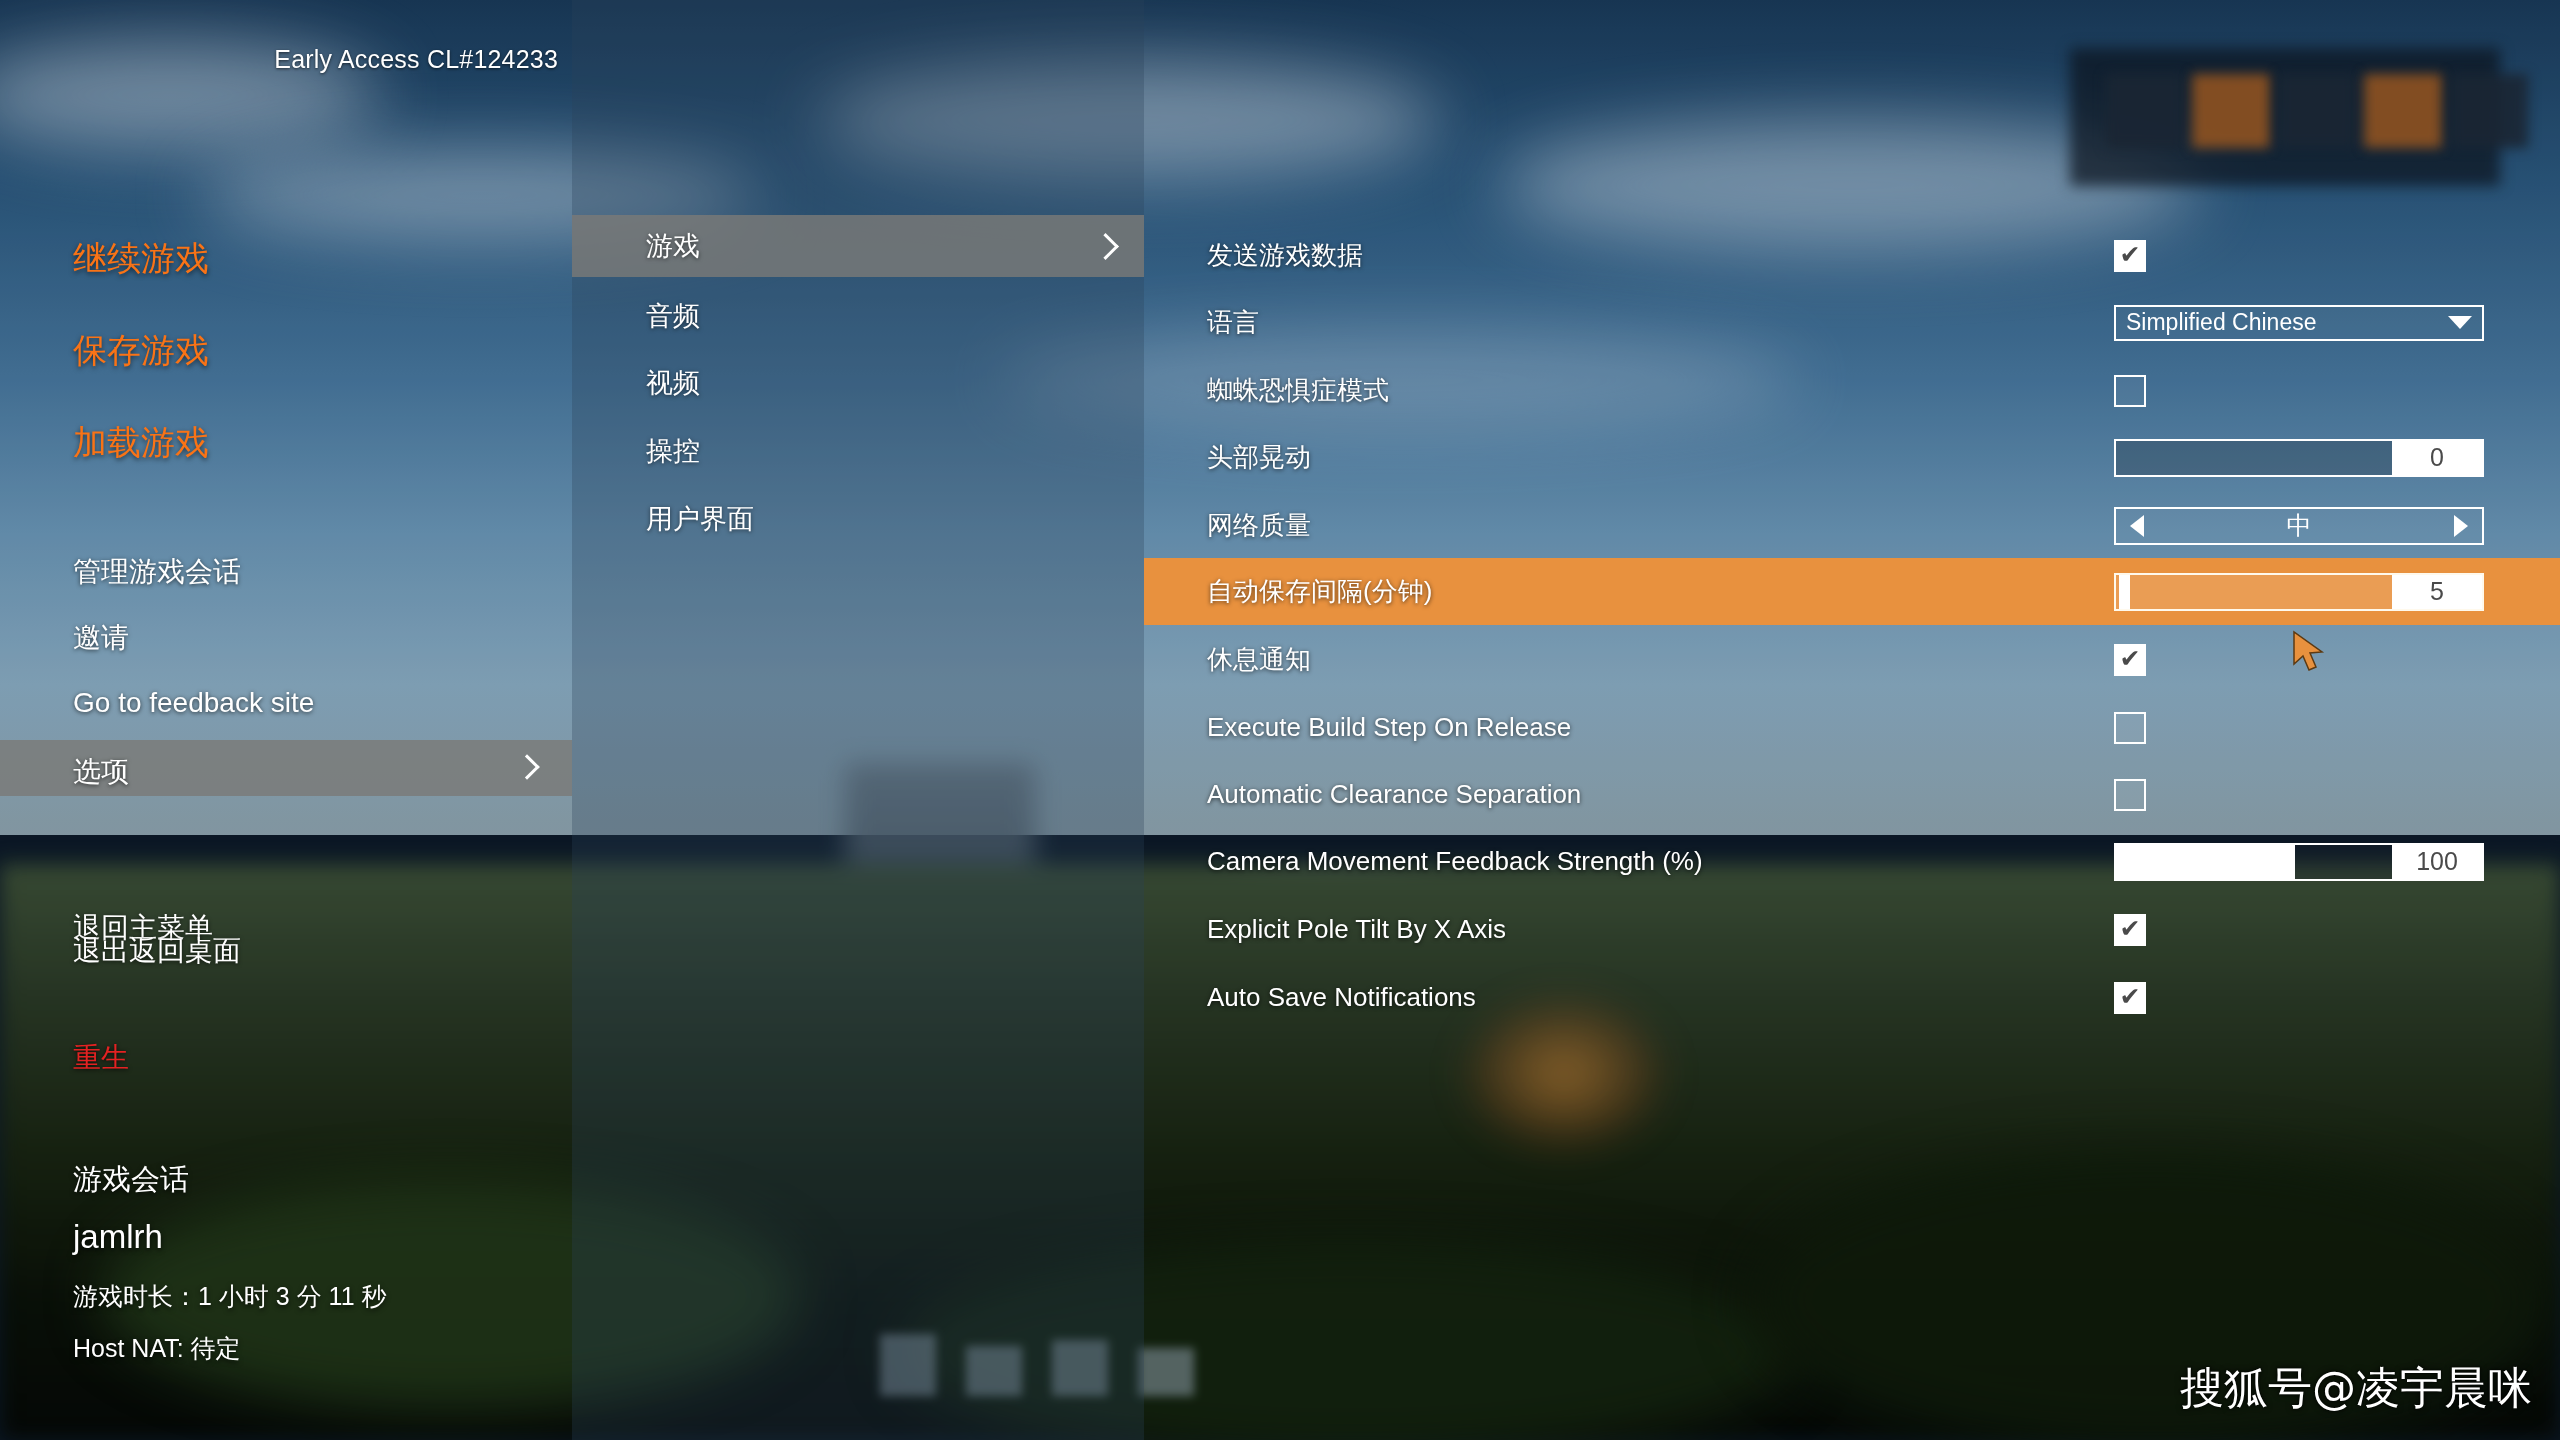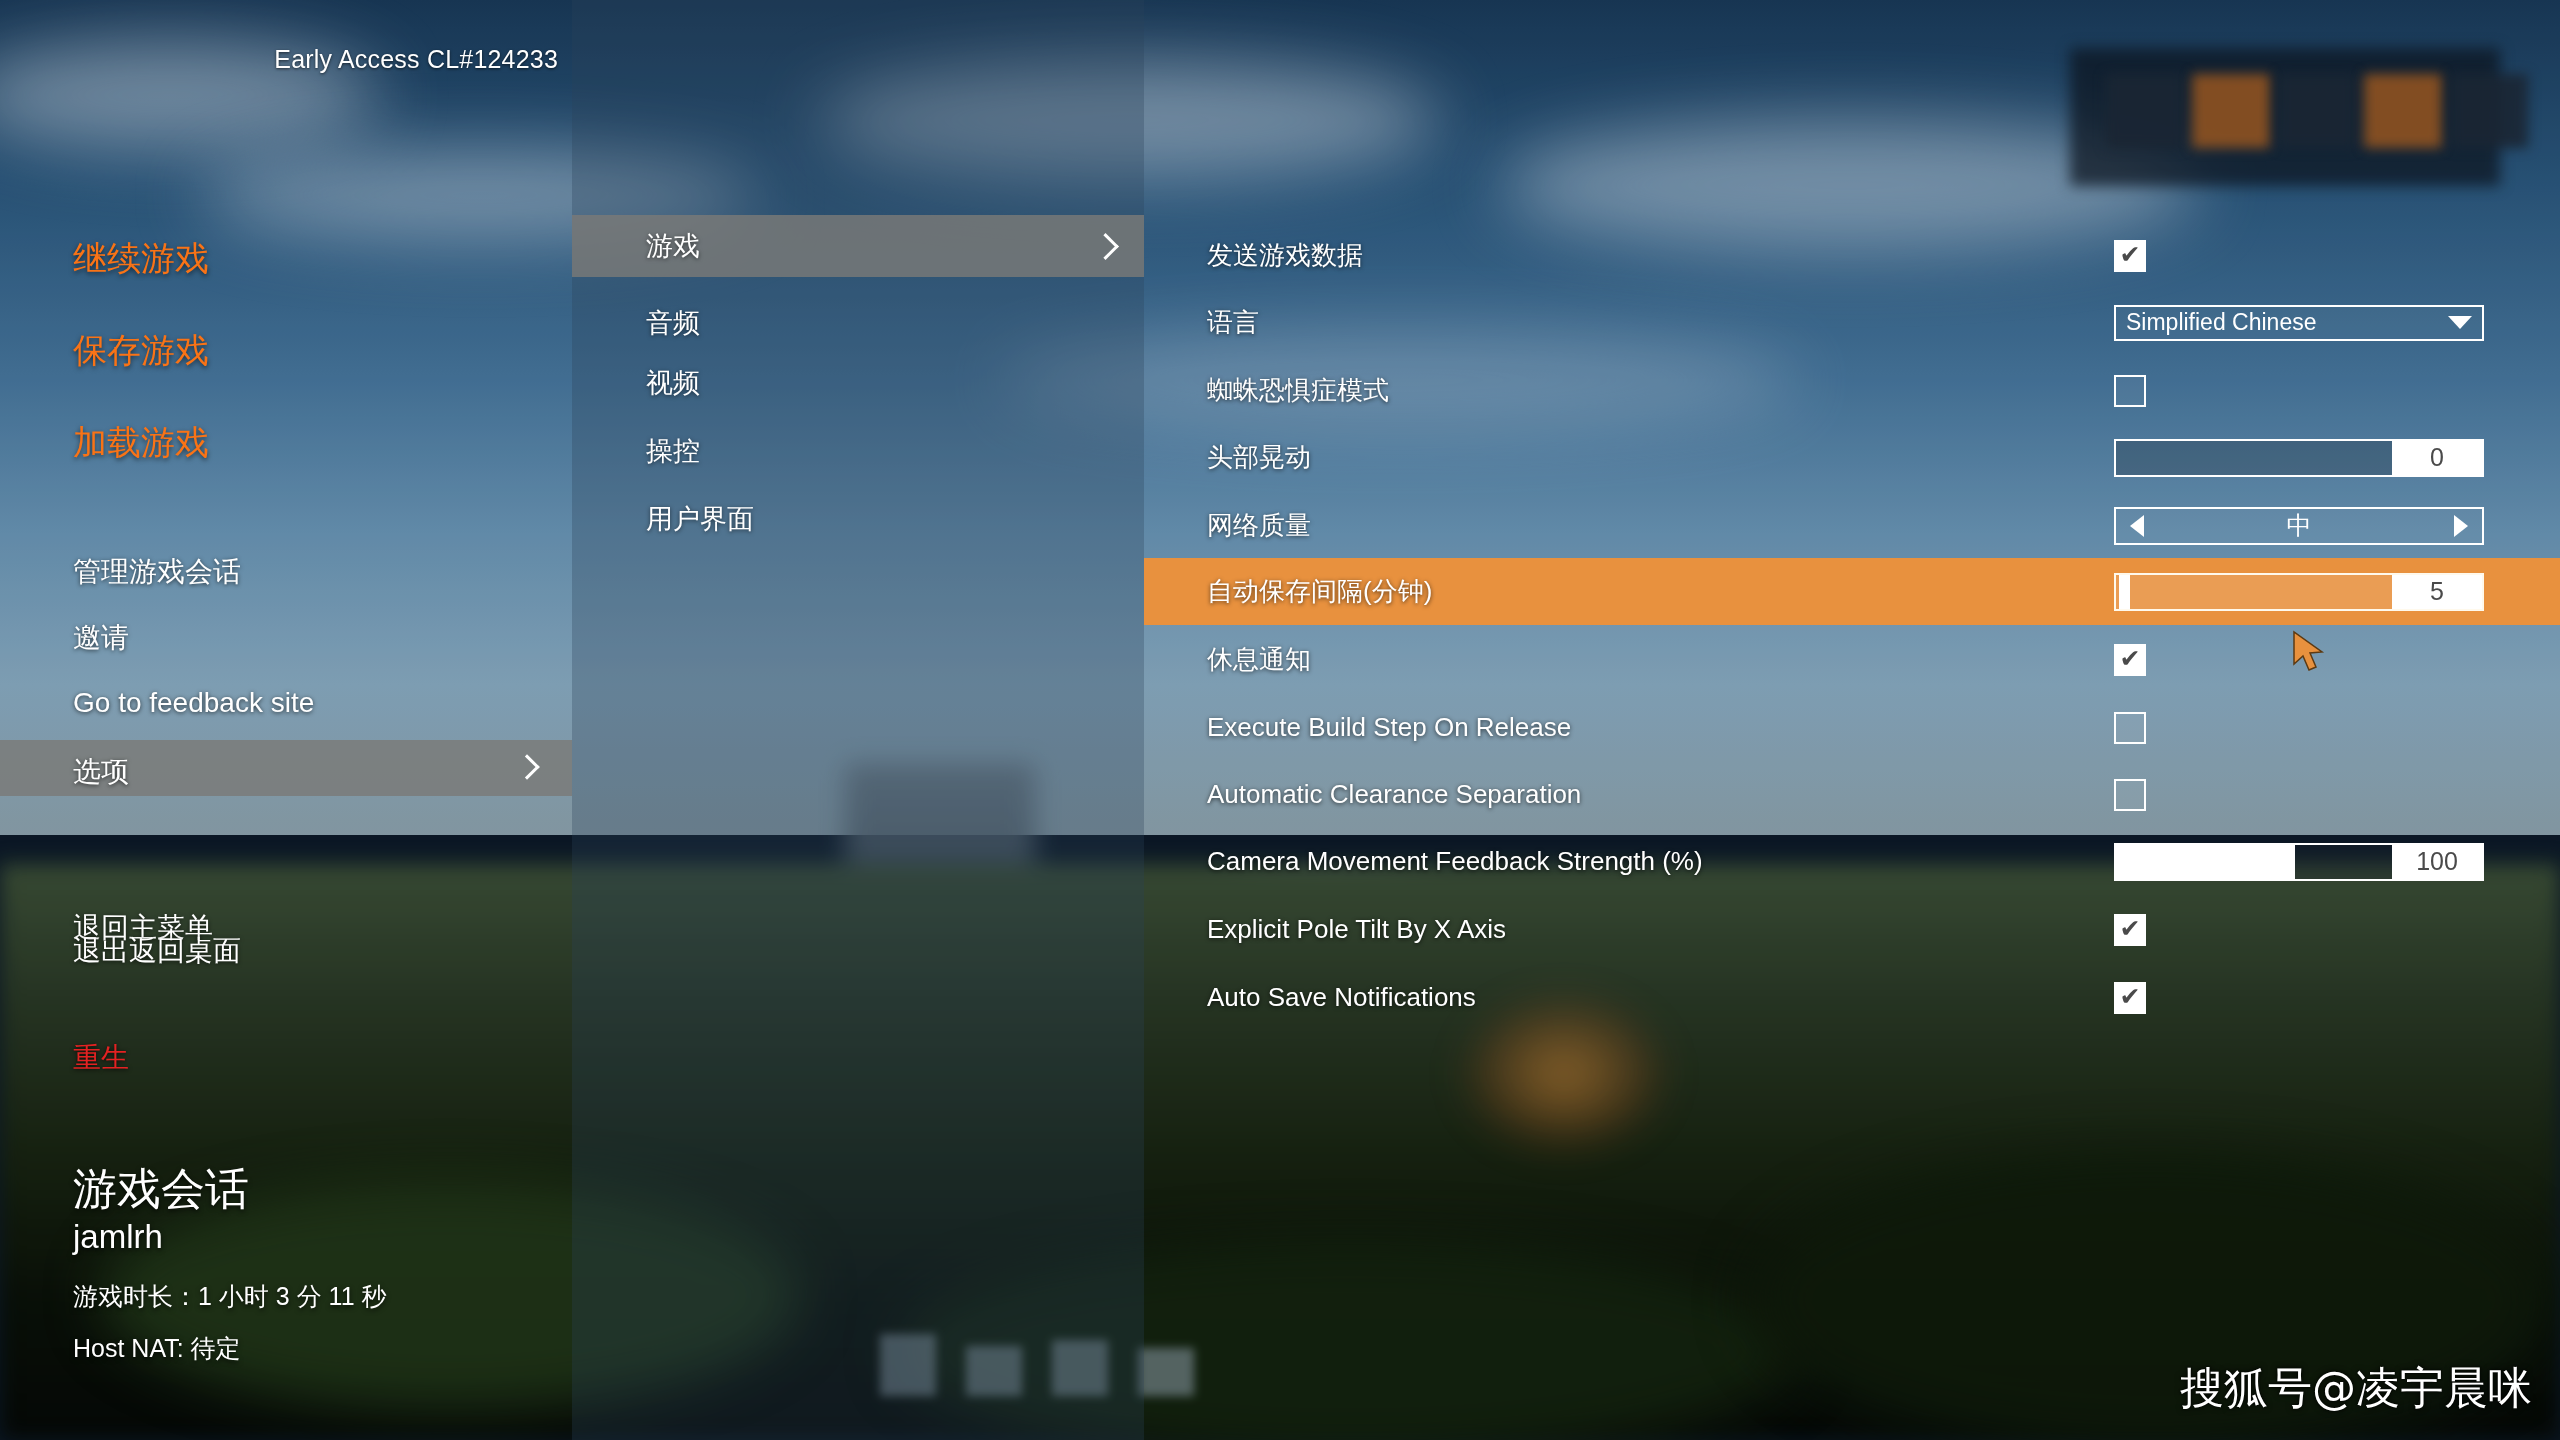--- a/index.html
+++ b/index.html
@@ -96,21 +96,21 @@
     width:20px; height:20px;
   }
   .row-chevron:before {
     content:""; position:absolute; left:2px; top:0;
     width:15px; height:15px;
     border-top:3px solid #fff; border-right:3px solid #fff;
     transform:rotate(45deg);
   }
   .sess-title {
     position:absolute; left:73px; top:1160px;
-    color:#fff; font-size:44px; text-shadow:0 2px 5px rgba(0,0,0,.75);
+    color:#fff; font-size:29px; text-shadow:0 2px 5px rgba(0,0,0,.75);
   }
   .sess-name {
     position:absolute; left:73px; top:1218px;
     color:#fff; font-size:33px; text-shadow:0 2px 5px rgba(0,0,0,.75);
   }
   .sess-line {
     position:absolute; left:73px;
     color:#fff; font-size:25px; text-shadow:0 2px 5px rgba(0,0,0,.8);
     white-space:nowrap;
   }
@@ -296,21 +296,21 @@
   <div class="sess-name">jamlrh</div>
   <div class="sess-line" style="top:1280px;">游戏时长：1 小时 3 分 11 秒</div>
   <div class="sess-line" style="top:1332px;">Host NAT: 待定</div>
 </div>
 
 <div id="mid-panel">
   <div class="mid-row sel" style="top:215px;">
     <span class="lbl">游戏</span>
     <span class="chev"></span>
   </div>
-  <div class="mid-row" style="top:292px;font-family:Liberation Mono, monospace;">
+  <div class="mid-row" style="top:285px;font-family:Liberation Mono, monospace;">
     <span class="lbl">音频</span>
   </div>
   <div class="mid-row" style="top:352px;">
     <span class="lbl">视频</span>
   </div>
   <div class="mid-row" style="top:420px;">
     <span class="lbl">操控</span>
   </div>
   <div class="mid-row" style="top:488px;">
     <span class="lbl">用户界面</span>

